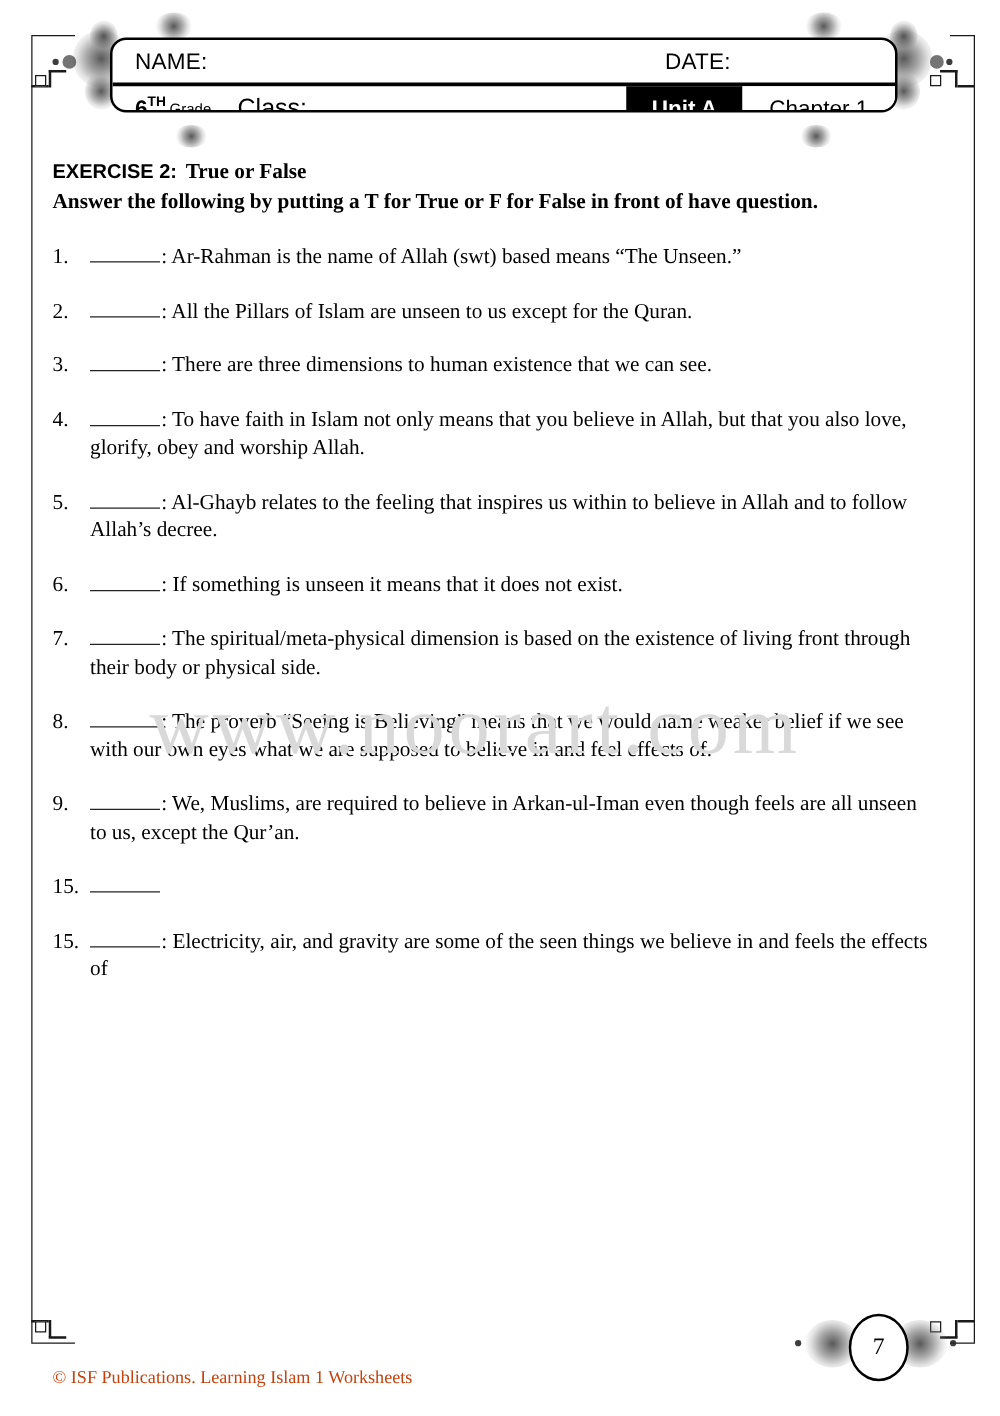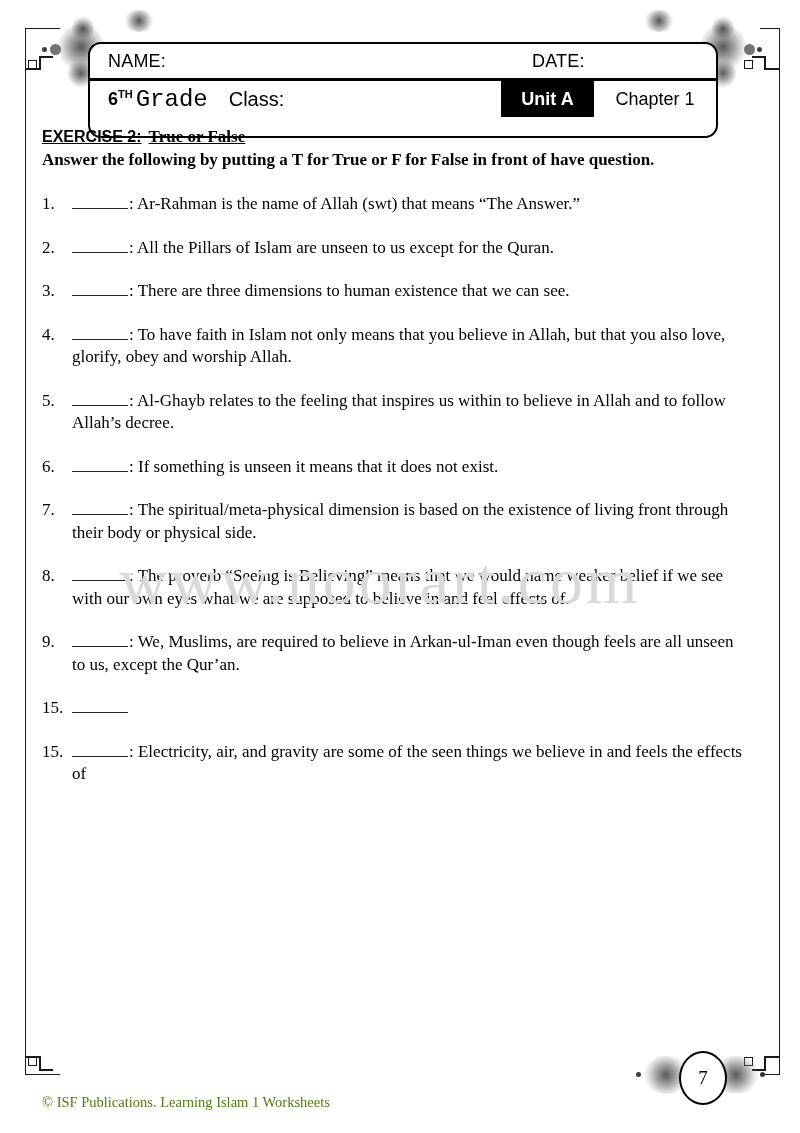--- a/index.html
+++ b/index.html
@@ -75,27 +75,26 @@
     border-radius: 50%;
     background: rgba(40,40,40,0.9);
   }
 
   
   #header-box {
     position: absolute;
     left: 88px;
     top: 30px;
     width: 630px;
-    height: 96px;
+    height: 60px;
     border: 2.4px solid #000000;
     border-radius: 13px;
     box-sizing: border-box;
     background: #ffffff;
     overflow: hidden;
-    margin-top: 12px;
   }
   #header-row-top {
     position: absolute;
     left: 0; top: 0;
     width: 100%;
     height: 37px;
     border-bottom: 3px solid #000000;
     box-sizing: border-box;
     display: flex;
     align-items: center;
@@ -132,22 +131,22 @@
   #grade-sup {
     font-family: "Liberation Sans", sans-serif;
     font-weight: bold;
     font-size: 11px;
     vertical-align: super;
     line-height: 0;
     position: relative;
     top: -5px;
   }
   #grade-word {
-    font-family: Liberation Mono, monospace;
-    font-size: 24px;
+    font-family: Liberation Sans, sans-serif;
+    font-size: 12px;
     margin-left: 3px;
   }
   #class-label {
     font-family: "Liberation Sans", sans-serif;
     font-size: 20px;
     margin-left: 21px;
   }
   #unit-cell {
     flex: 0 0 auto;
     width: 93px;
@@ -177,21 +176,20 @@
     position: absolute;
     left: 42px;
     top: 126px;
     width: 700px;
   }
   #exercise-heading {
     font-size: 16.5px;
     line-height: 21px;
     margin-bottom: 2px;
     white-space: nowrap;
-    text-decoration: underline;
   }
   #exercise-title {
     font-family: "Liberation Sans", sans-serif;
     font-weight: bold;
     font-size: 16px;
   }
   #exercise-kind {
     font-family: "Liberation Serif", serif;
     font-weight: bold;
     font-size: 17px;
@@ -249,21 +247,21 @@
     z-index: 5;
   }
 
   
   #footer-copyright {
     position: absolute;
     left: 42px;
     top: 1094px;
     font-family: "Liberation Serif", serif;
     font-size: 14.5px;
-    color: #4d7c0f;
+    color: #c2410c;
     white-space: nowrap;
   }
   #page-number-badge {
     position: absolute;
     left: 679px;
     top: 1051px;
     width: 44px;
     height: 50px;
     border: 2.2px solid #000000;
     border-radius: 50%;
@@ -363,21 +361,21 @@
   <div id="exercise-heading">
     <span id="exercise-title">EXERCISE 2:</span><span id="exercise-kind">True or False</span>
   </div>
 
   <div id="exercise-instructions">Answer the following by putting a T for True or F for False in front of have question.</div>
 
   <div id="question-list">
 
     <div class="question">
       <span class="q-num">1.</span>
-      <span class="q-body"><span class="q-blank"></span><span class="q-text">: Ar-Rahman is the name of Allah (swt) that means “The Answer.”</span></span>
+      <span class="q-body"><span class="q-blank"></span><span class="q-text">: Ar-Rahman is the name of Allah (swt) based means “The Unseen.”</span></span>
     </div>
 
     <div class="question">
       <span class="q-num">2.</span>
       <span class="q-body"><span class="q-blank"></span><span class="q-text">: All the Pillars of Islam are unseen to us except for the Quran.</span></span>
     </div>
 
     <div class="question">
       <span class="q-num">3.</span>
       <span class="q-body"><span class="q-blank"></span><span class="q-text">:  There are three dimensions to human existence that we can see.</span></span>

